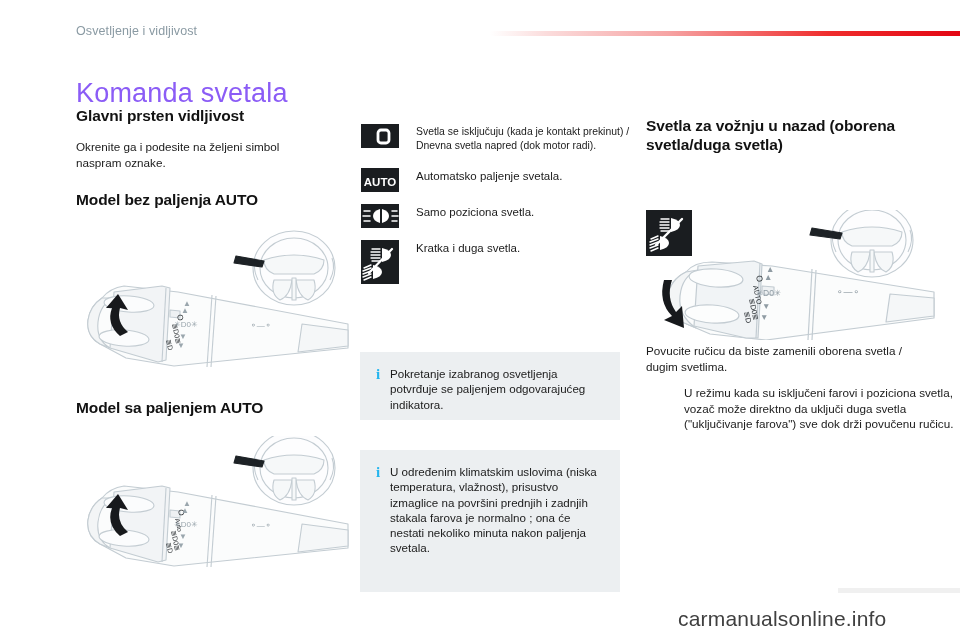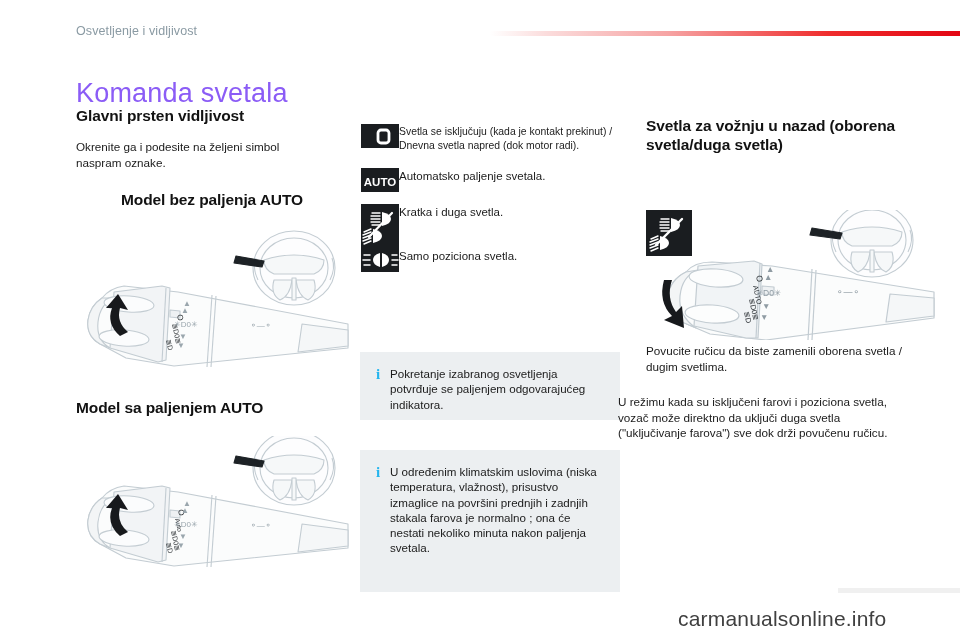--- a/index.html
+++ b/index.html
@@ -59,26 +59,26 @@
   .body {
     position: absolute;
     font-size: 11.7px;
     color: #1b1b1b;
     line-height: 15.5px;
   }
 
   
   #h-glavni      { left: 76px;  top: 106px; }
   #p-okrenite    { left: 76px;  top: 139px; width: 250px; }
-  #h-bez-auto    { left: 76px;  top: 190px; margin-left: 45px; }
+  #h-bez-auto    { left: 76px;  top: 190px; }
   #h-sa-auto     { left: 76px;  top: 398px; }
 
   #h-svetla-nazad { left: 646px; top: 116px; width: 290px; }
   #p-povucite    { left: 646px; top: 343px; width: 270px; }
-  #p-urezimu     { left: 618px; top: 385px; width: 270px; margin-top: 9px; }
+  #p-urezimu     { left: 684px; top: 385px; width: 270px; }
 
   
   #symbol-table {
     position: absolute;
     left: 361px;
     top: 124px;
     width: 270px;
   }
   .sym-row {
     position: relative;
@@ -91,21 +91,21 @@
     display: flex;
     align-items: center;
     justify-content: center;
     box-sizing: border-box;
   }
   .sym-box svg { display: block; }
   .sym-text {
     font-size: 11.5px;
     color: #1b1b1b;
     line-height: 14.5px;
-    padding-left: 0;
+    padding-left: 17px;
     padding-top: 1px;
   }
   .sym-text.small { font-size: 10.4px; line-height: 13.5px; }
 
   
   .infobox {
     position: absolute;
     left: 360px;
     width: 260px;
     background: #eceff1;
@@ -296,20 +296,43 @@
   <div class="sym-row" style="margin-bottom:12px;">
     <div class="sym-box" style="width:38px;height:24px;">
       <svg width="38" height="24" viewBox="0 0 38 24">
         <rect width="38" height="24" fill="#1a1d20"></rect>
         <text x="19" y="17.5" font-family="Liberation Sans, sans-serif" font-size="11.5" font-weight="bold" fill="#ffffff" text-anchor="middle">AUTO</text>
       </svg>
     </div>
     <div class="sym-text">Automatsko paljenje svetala.</div>
   </div>
 
+  <div class="sym-row" style="margin-bottom:12px;">
+    <div class="sym-box" style="width:38px;height:24px;">
+      <svg width="38" height="24" viewBox="0 0 38 24">
+        <rect width="38" height="24" fill="#1a1d20"></rect>
+
+        <path d="M19 5 Q12 7 12 12 Q12 17 19 19 Z" fill="#ffffff"></path>
+        <g stroke="#ffffff" stroke-width="1.5" stroke-linecap="round">
+          <path d="M9 7 H3"></path>
+            <path d="M9 12 H2"></path>
+            <path d="M9 17 H3"></path>
+        </g>
+
+        <path d="M21 5 Q28 7 28 12 Q28 17 21 19 Z" fill="#ffffff"></path>
+        <g stroke="#ffffff" stroke-width="1.5" stroke-linecap="round">
+          <path d="M31 7 H36"></path>
+            <path d="M31 12 H37"></path>
+            <path d="M31 17 H36"></path>
+        </g>
+      </svg>
+    </div>
+    <div class="sym-text">Samo poziciona svetla.</div>
+  </div>
+
   <div class="sym-row">
     <div class="sym-box" style="width:38px;height:44px;">
       <svg width="38" height="44" viewBox="0 0 38 44">
         <rect width="38" height="44" fill="#1a1d20"></rect>
 
         <g transform="translate(15,7)">
           <path d="M6 1 Q15 3 15 8 Q15 13 6 15 L6 1 Z" fill="#ffffff"></path>
           <g stroke="#ffffff" stroke-width="1.4" stroke-linecap="round">
             <path d="M4 2 H-4"></path>
               <path d="M4 5 H-5"></path>
@@ -327,43 +350,20 @@
               <path d="M4 7 L-4 10"></path>
               <path d="M4 10 L-4 13"></path>
               <path d="M4 13 L-3 16"></path>
           </g>
         </g>
 
         <path d="M8 33 L31 9" stroke="#ffffff" stroke-width="2.2" stroke-linecap="round"></path>
       </svg>
     </div>
     <div class="sym-text">Kratka i duga svetla.</div>
-  </div>
-
-  <div class="sym-row" style="margin-bottom:12px;">
-    <div class="sym-box" style="width:38px;height:24px;">
-      <svg width="38" height="24" viewBox="0 0 38 24">
-        <rect width="38" height="24" fill="#1a1d20"></rect>
-
-        <path d="M19 5 Q12 7 12 12 Q12 17 19 19 Z" fill="#ffffff"></path>
-        <g stroke="#ffffff" stroke-width="1.5" stroke-linecap="round">
-          <path d="M9 7 H3"></path>
-            <path d="M9 12 H2"></path>
-            <path d="M9 17 H3"></path>
-        </g>
-
-        <path d="M21 5 Q28 7 28 12 Q28 17 21 19 Z" fill="#ffffff"></path>
-        <g stroke="#ffffff" stroke-width="1.5" stroke-linecap="round">
-          <path d="M31 7 H36"></path>
-            <path d="M31 12 H37"></path>
-            <path d="M31 17 H36"></path>
-        </g>
-      </svg>
-    </div>
-    <div class="sym-text">Samo poziciona svetla.</div>
   </div>
 </div>
 
 <div class="infobox" id="infobox-1">
   <div class="info-i">i</div>
   <div class="info-text">Pokretanje izabranog osvetljenja potvrđuje se paljenjem odgovarajućeg indikatora.</div>
 </div>
 
 <div class="infobox" id="infobox-2">
   <div class="info-i">i</div>

